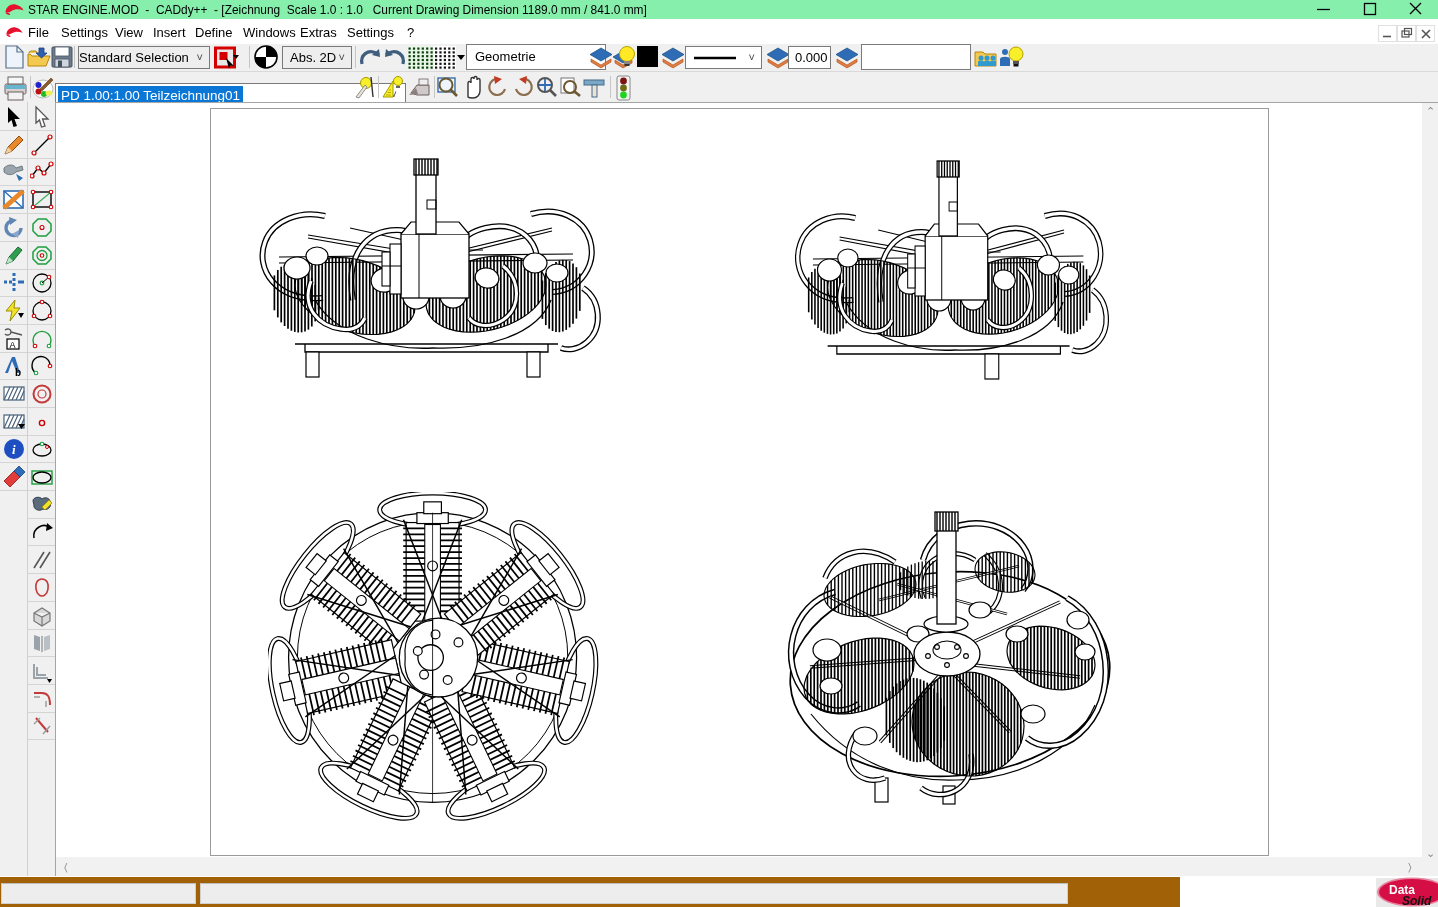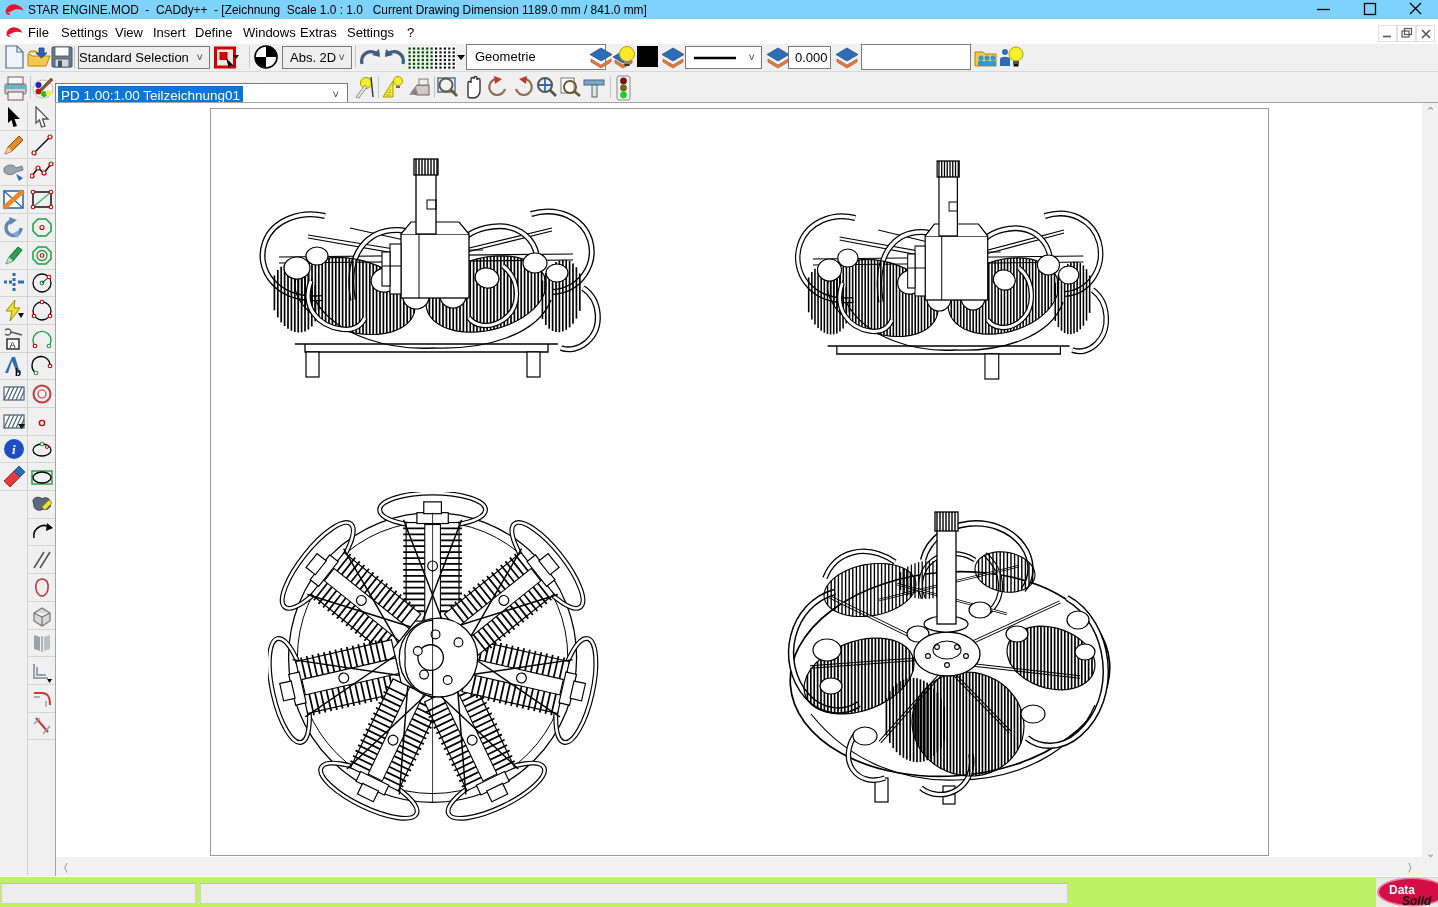--- a/index.html
+++ b/index.html
@@ -1,21 +1,21 @@
 <!DOCTYPE html>
 <html><head>
 <meta charset="utf-8">
 <style>
 * { margin:0; padding:0; box-sizing:border-box; }
 html,body { width:1438px; height:907px; overflow:hidden; background:#fff;
   font-family:"Liberation Sans", sans-serif; }
 #app { position:absolute; left:0; top:0; width:1438px; height:907px; background:#fff; }
 .abs { position:absolute; }
 
-#titlebar { left:0; top:0; width:1438px; height:19px; background:#7dd3fc; }
+#titlebar { left:0; top:0; width:1438px; height:19px; background:#86efac; }
 #title-text { left:28px; top:3px; font-size:11.9px; color:#000; white-space:pre; }
 
 #menubar { left:0; top:19px; width:1142px; height:25px; background:#fff; }
 .menuitem { position:absolute; top:6px; font-size:13px; color:#000; }
 
 #tb1 { left:0; top:44px; width:1438px; height:28px; background:#f0f0f0; border-bottom:1px solid #d9d9d9; }
 #tb2 { left:0; top:72px; width:1438px; height:30px; background:#f0f0f0; }
 .combo { position:absolute; background:#eee; border:1px solid #7a7a7a; font-size:13px; color:#000; }
 .combo .chev { position:absolute; right:6px; top:4px; color:#444; font-size:11px; }
 .tin { position:absolute; background:#fff; border:1px solid #7a7a7a; font-size:13px; color:#000; }
@@ -24,21 +24,21 @@
 #lefttb { left:0; top:102px; width:56px; height:774px; background:#f0f0f0; }
 .cell { position:absolute; width:27px; height:28px; border-bottom:1px solid #d4d4d4; }
 
 #canvas { left:56px; top:102px; width:1366px; height:755px; background:#fff; border-top:1px solid #a5a5a5; }
 #page { position:absolute; left:154px; top:5px; width:1059px; height:748px; background:#fff; border:1px solid #9b9b9b; }
 
 #vscroll { left:1422px; top:102px; width:16px; height:774px; background:#f1f1f1; border-top:1px solid #a5a5a5; }
 #hscroll { left:56px; top:857px; width:1366px; height:19px; background:#f1f1f1; }
 .sarrow { position:absolute; color:#8a8a8a; font-size:11px; font-family:"Liberation Sans",sans-serif; }
 
-#statusbar { left:0; top:877px; width:1438px; height:30px; background:#bef264;text-align:right; }
+#statusbar { left:0; top:877px; width:1180px; height:30px; background:#a16207;text-align:right; }
 .spanel { position:absolute; top:6px; height:21px; background:#ededed; border:1px solid #cfcfcf; border-top-color:#bdbdbd; }
 </style>
 </head>
 <body>
 <div id="app">
 
   <div class="abs" id="titlebar">
     <svg class="abs" style="left:5px;top:2px" width="19" height="14" viewBox="0 0 19 14">
       <path d="M0.5 10.5 C0.5 5 6 1.5 10.5 2.5 C14.5 3.3 17.5 6 18.5 8.5 C14 6.5 9.5 7 6.5 9 C4.5 10.3 2.5 11 0.5 10.5 Z" fill="#e8112d"></path>
       <path d="M0.5 10.5 C3.5 10.8 5.5 11.5 5 13 C3 13.2 1 12 0.5 10.5 Z" fill="#e8112d"></path>
@@ -253,21 +253,21 @@
     </svg>
     <div class="vsep" style="left:30px;top:76px;height:22px"></div>
     <svg class="abs" style="left:32px;top:76px" width="23" height="23" viewBox="0 0 23 23">
       <ellipse cx="11" cy="13" rx="10" ry="9" fill="#fdfdfd" stroke="#bbb" stroke-width="1"></ellipse>
       <circle cx="6.5" cy="9" r="3" fill="#2222cc"></circle>
       <circle cx="6.5" cy="15.5" r="3" fill="#bb1111"></circle>
       <circle cx="12" cy="18" r="3" fill="#22bb22"></circle>
       <ellipse cx="17" cy="17" rx="3.5" ry="2.5" fill="#eeee55"></ellipse>
       <path d="M8 13 L19 2 L21 4 L10 15 Z" fill="#8b5a2b" stroke="#5f3a14" stroke-width="0.6"></path>
     </svg>
-    <div class="tin" style="left:55px;top:83px;width:293px;height:23px">
+    <div class="tin" style="left:55px;top:83px;width:351px;height:23px">
       <span style="position:absolute;left:2px;top:2px;bottom:2px;padding:2px 3px 0 3px;background:#0a77d6;color:#fff;font-size:13.5px">PD 1.00:1.00 Teilzeichnung01</span>
       <span class="chev" style="position:absolute;right:8px;top:4px;color:#444;font-size:11px">˅</span>
     </div>
     <svg class="abs" style="left:352px;top:75px" width="24" height="25" viewBox="0 0 24 25">
       <circle cx="14" cy="8" r="5.5" fill="#f6ef2a" stroke="#a89a00" stroke-width="1"></circle>
       <path d="M4 22 L13 10 L15 12 L7 23 Z" fill="#e8e3d3" stroke="#777" stroke-width="0.8"></path>
       <line x1="19" y1="2" x2="21" y2="22" stroke="#333" stroke-width="1.4"></line>
     </svg>
     <div class="vsep" style="left:378px;top:76px;height:22px"></div>
     <svg class="abs" style="left:381px;top:75px" width="25" height="25" viewBox="0 0 25 25">

